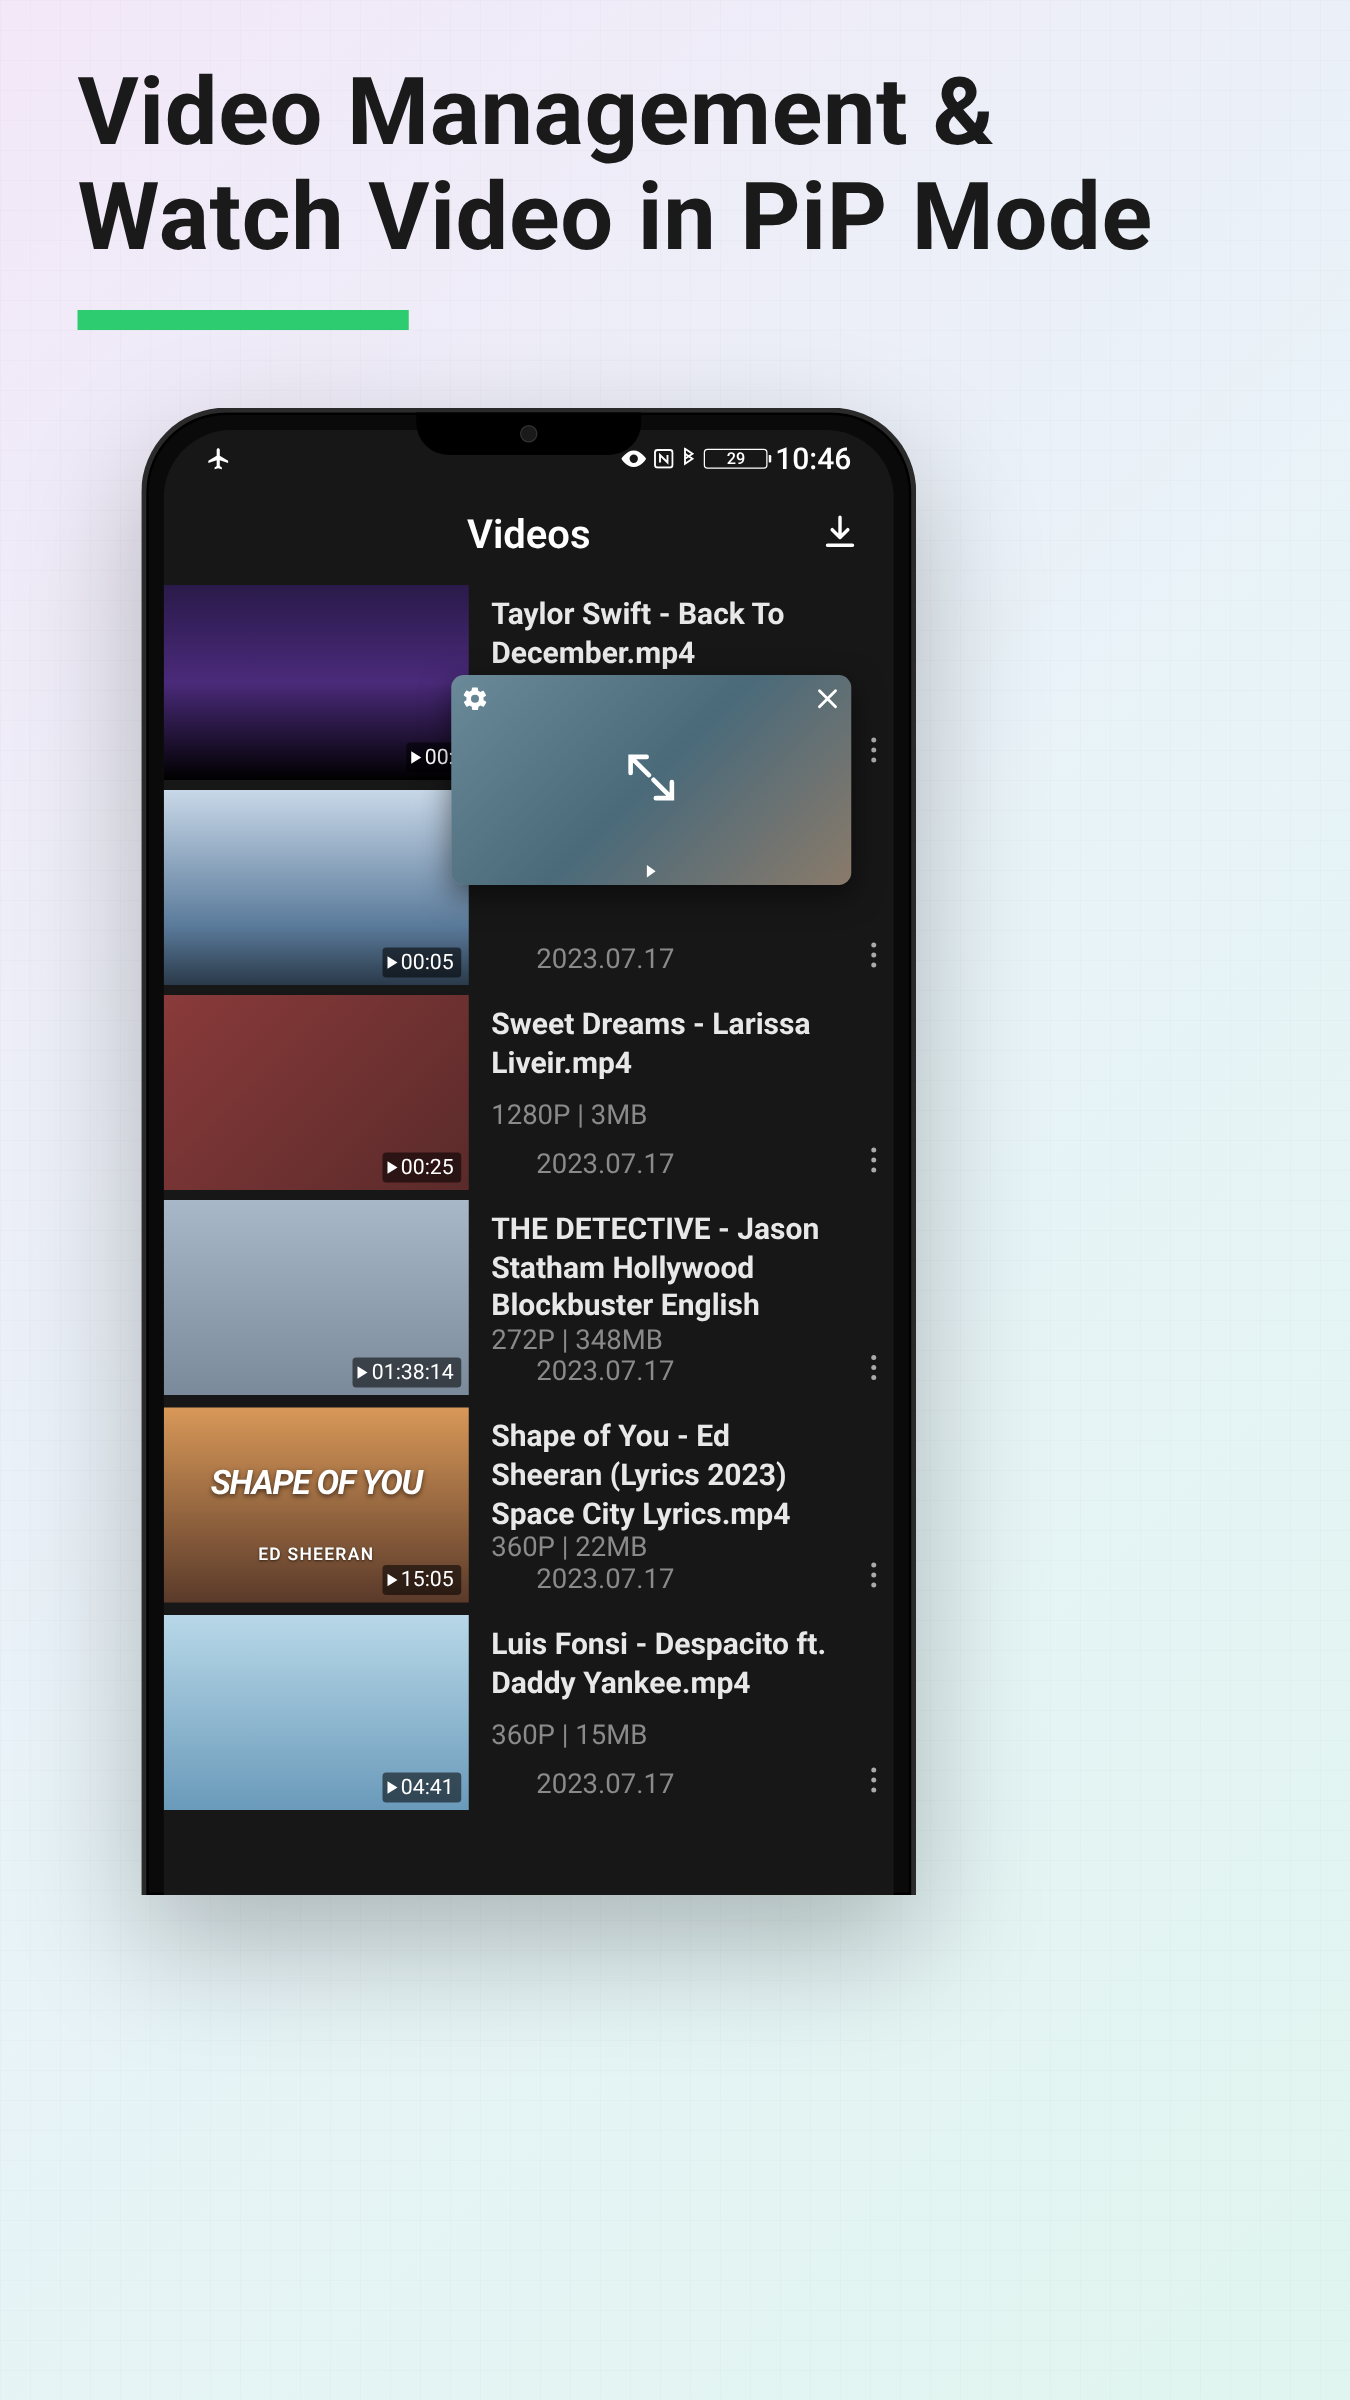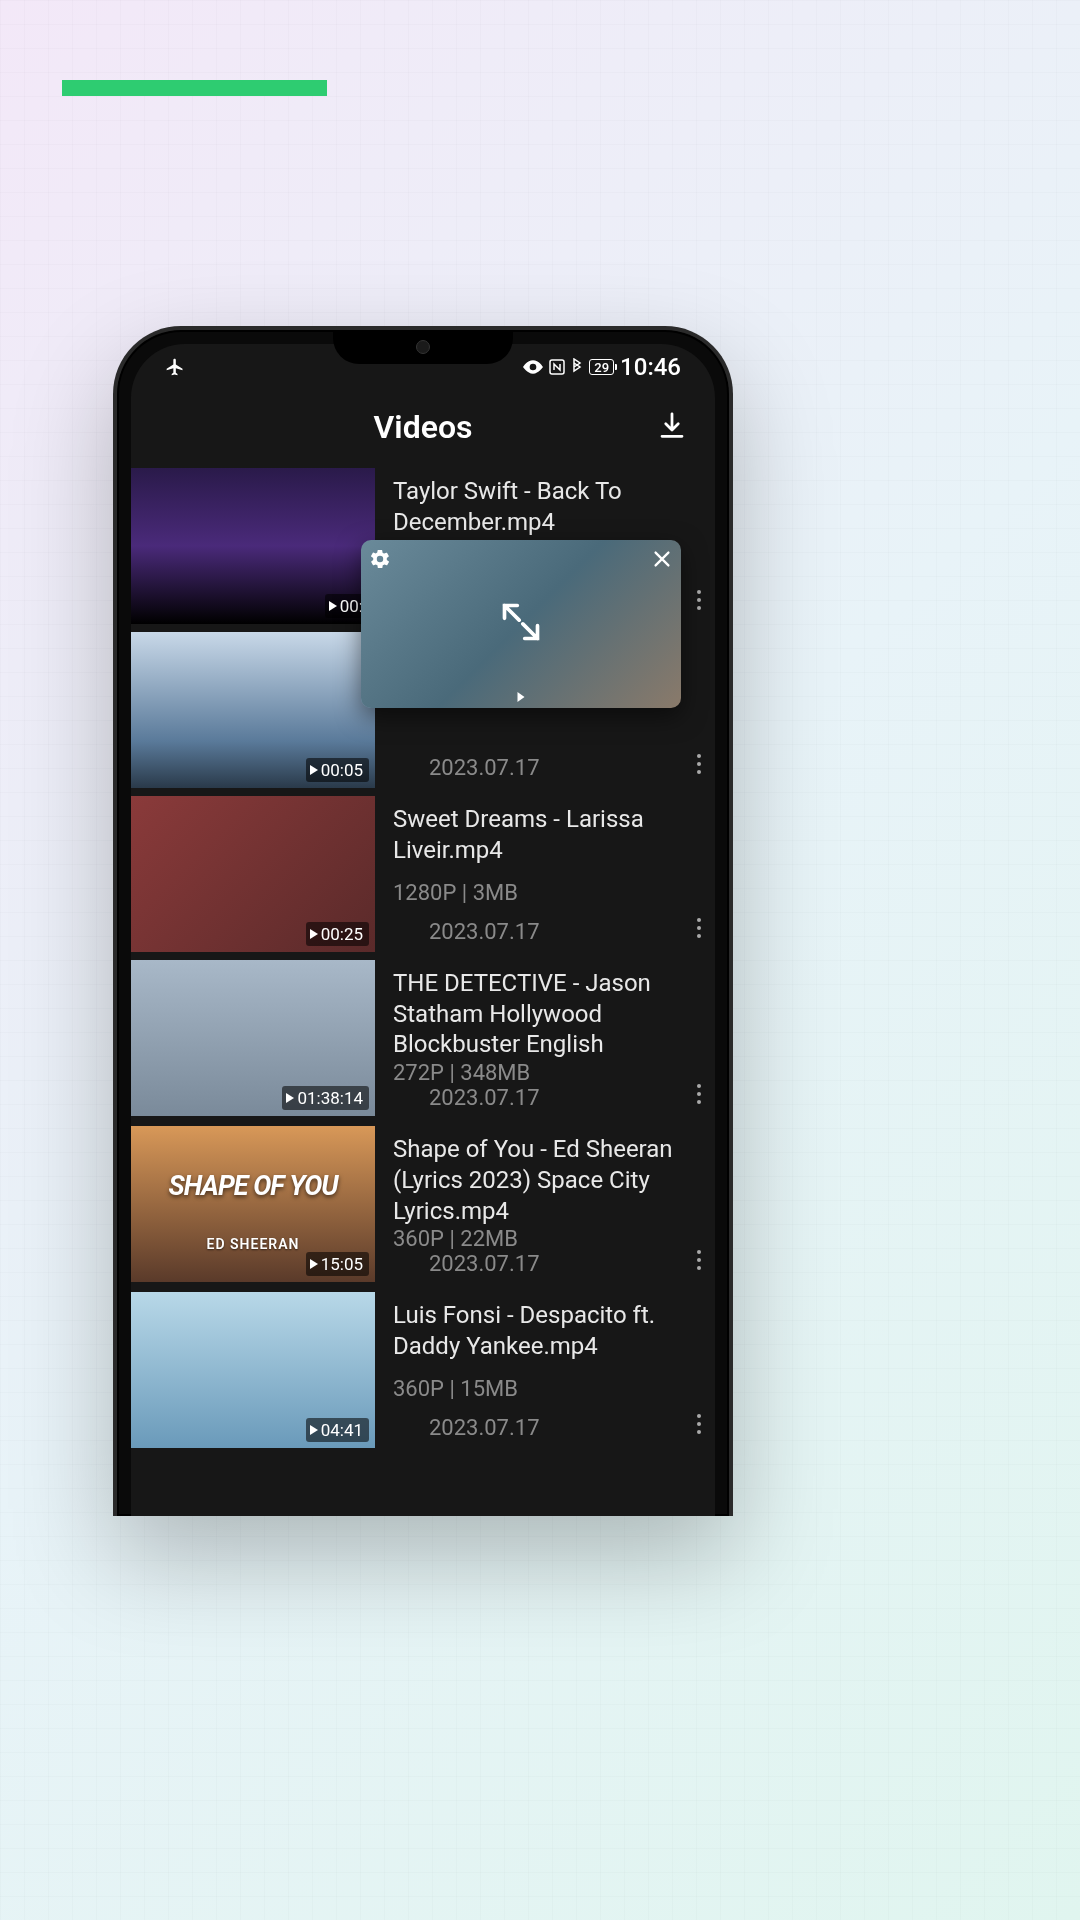--- a/index.html
+++ b/index.html
@@ -170,21 +170,21 @@
   padding: 8px 38px 8px 0;
   display: flex;
   flex-direction: column;
   justify-content: space-between;
   min-height: 156px;
 }
 .video-title {
   color: #e8e8e8;
   font-size: 24px;
   line-height: 1.28;
-  font-weight: 400;
+  font-weight: 700;
 }
 .video-meta {
   color: #8a8a8a;
   font-size: 22px;
 }
 .video-date {
   color: #8a8a8a;
   font-size: 22px;
   margin-left: 36px;
 }
@@ -230,34 +230,38 @@
   left: 50%; bottom: 6px;
   transform: translateX(-50%);
   width: 0; height: 0;
   border-left: 7px solid #fff;
   border-top: 5px solid transparent;
   border-bottom: 5px solid transparent;
 }
 .battery-box {
   display: inline-flex; align-items: center;
   border: 1.5px solid #fff; border-radius: 3px;
-  padding: 0 4px; font-size: 13px; height: 16px;
+  padding: 0 17px; font-size: 13px; height: 16px;
   position: relative;
 }
 .battery-box::after {
   content: ''; position: absolute; right: -4px; top: 4px;
   width: 2px; height: 6px; background: #fff; border-radius: 0 1px 1px 0;
 }
 </style>
 </head>
 <body>
 
 <div class="grid-bg"></div>
 
 <div class="headline">
+  <h1>
+    <span>Video Management &amp;</span><br>
+    <span>Watch Video in PiP Mode</span>
+  </h1>
   <div class="underline"></div>
 </div>
 
 <div class="phone">
   <div class="phone-side-btn side1"></div>
   <div class="phone-side-btn side2"></div>
   <div class="phone-side-btn side3"></div>
   <div class="notch"></div>
   <div class="screen">
 

